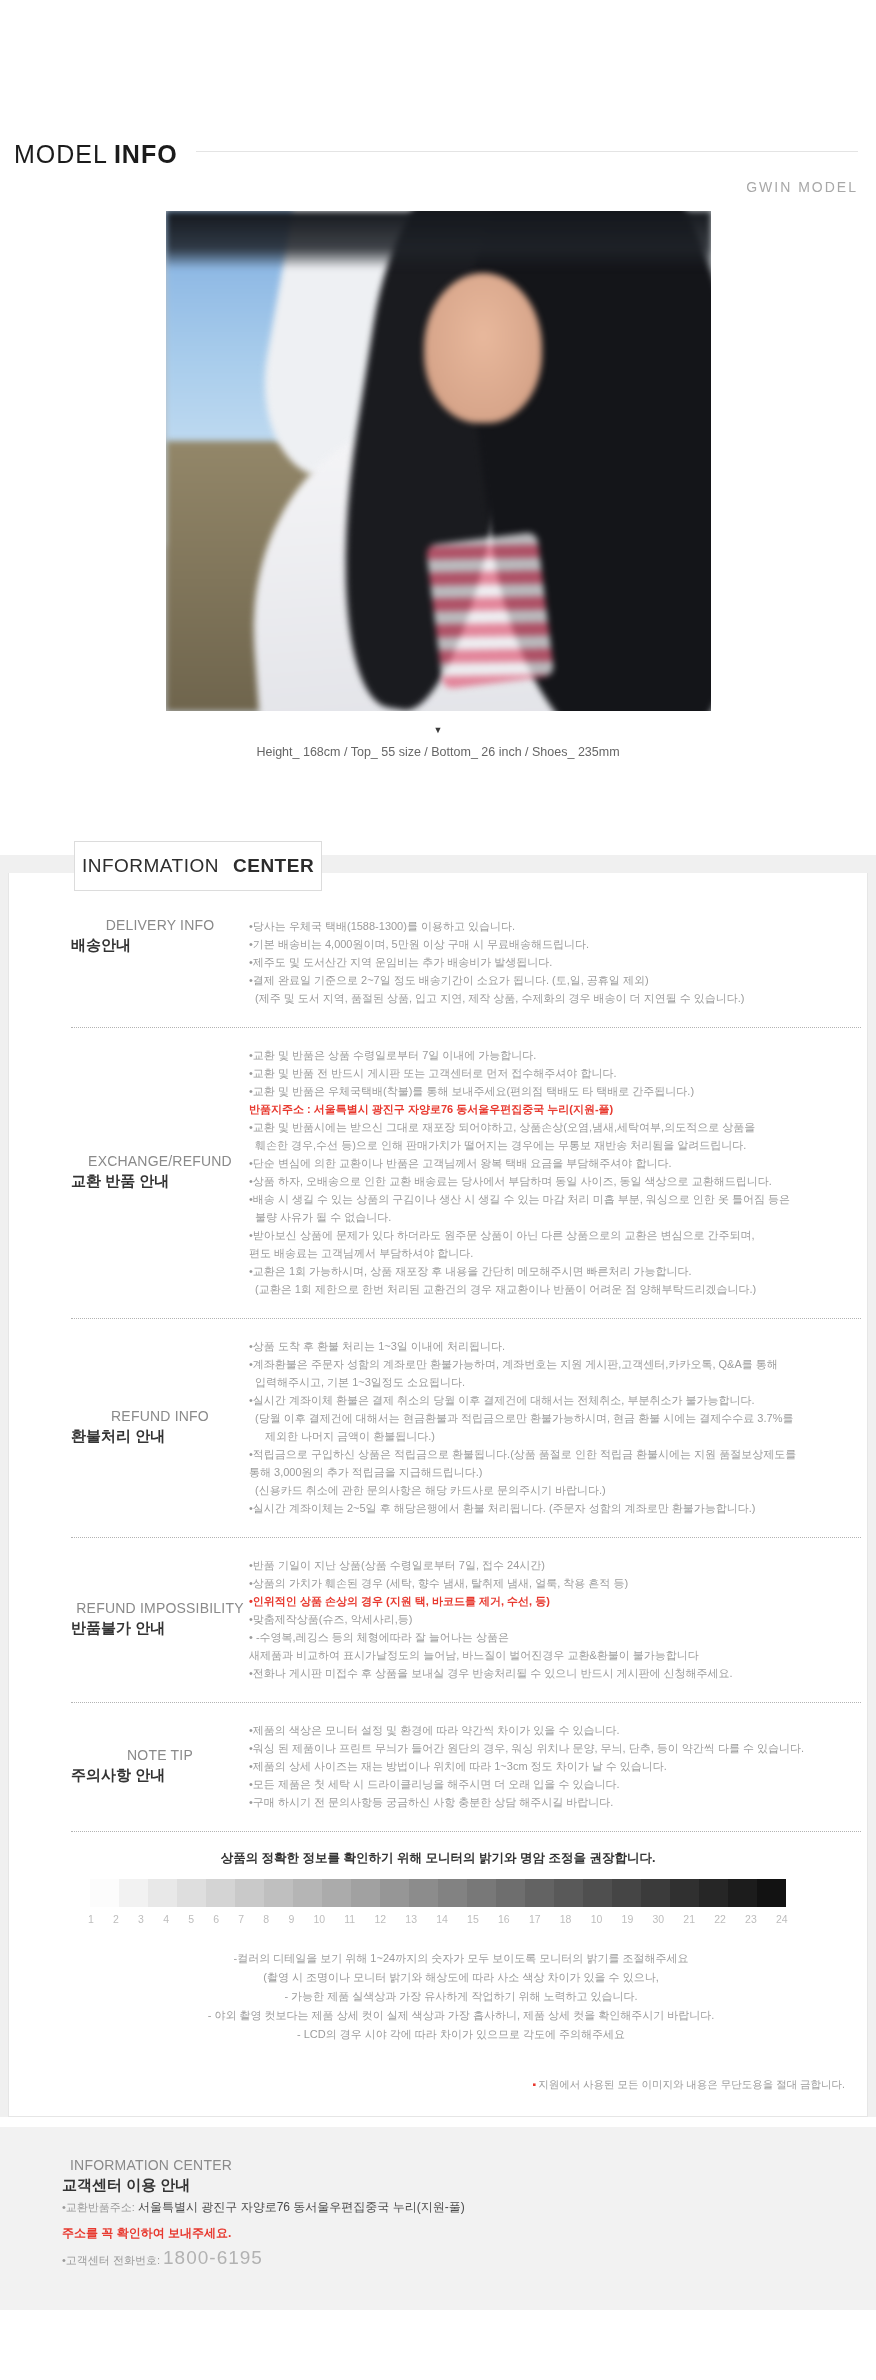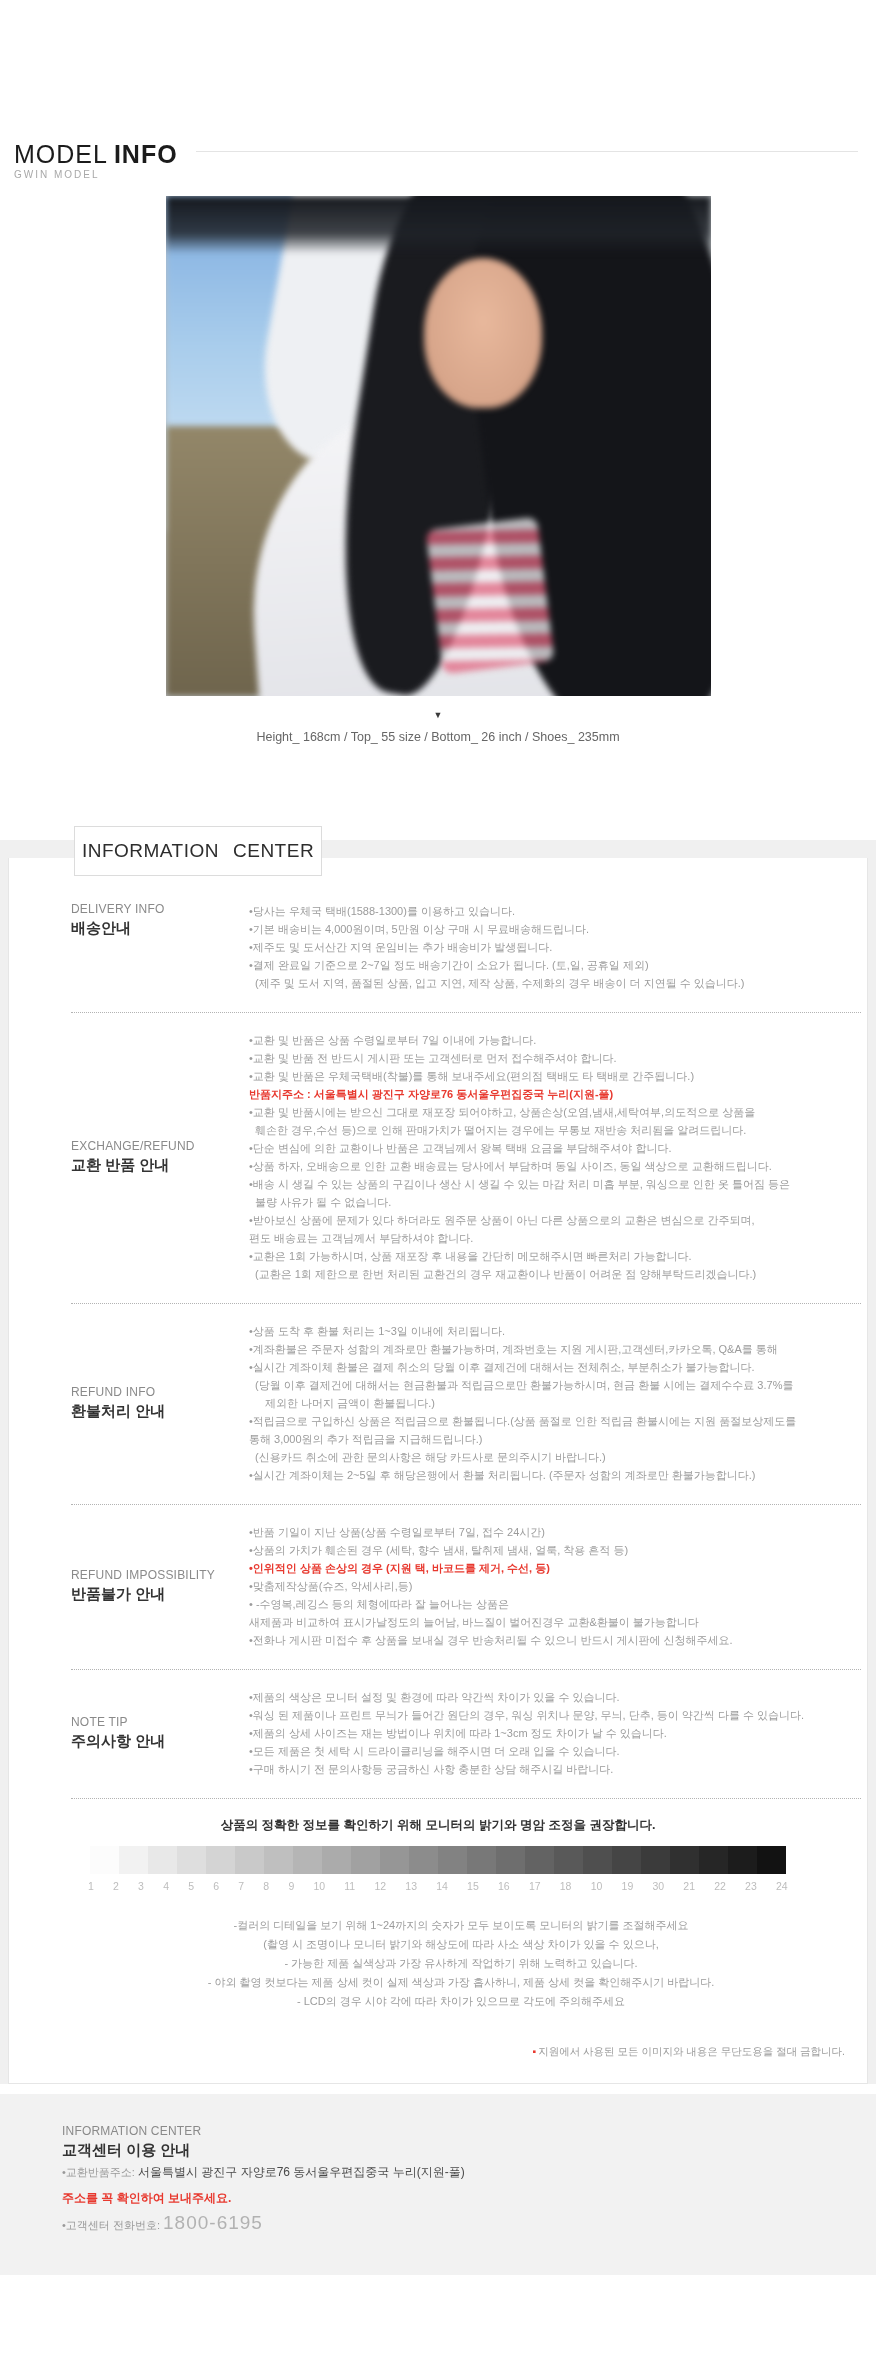--- a/index.html
+++ b/index.html
@@ -8,21 +8,21 @@
     width:876px; min-height:2380px; margin:0 auto;
     font-family:"Liberation Sans","DejaVu Sans",sans-serif;
     color:#9b9b9b; position:relative;
   }
   
   .mi-header { margin:140px 18px 0 14px; }
   .mi-row { display:flex; align-items:center; }
   .mi-title { font-size:25px; letter-spacing:1px; color:#1b1b1b; font-weight:300; white-space:nowrap; }
   .mi-title b { font-weight:800; margin-left:6px; }
   .mi-line { flex:1; height:1px; background:#e4e4e4; margin-left:18px; margin-top:-6px; }
-  .mi-brand { font-size:10px; letter-spacing:2px; color:#a8a8a8; }
+  .mi-brand { text-align:right; font-size:14px; letter-spacing:2px; color:#a8a8a8; margin-top:10px; }
   
   .photo { position:relative; width:545px; height:500px; margin:16px auto 0; overflow:hidden; background:#b9bec2; }
   .photo > div { filter:blur(3px); }
   .ph-sky { position:absolute; left:0; top:0; width:220px; height:335px; background:linear-gradient(180deg,#7fade0 0%,#a9cdec 45%,#d8e9f6 100%); }
   .ph-seat { position:absolute; left:0; bottom:0; width:210px; height:270px; background:linear-gradient(180deg,#938769,#6f654d); }
   .ph-arm { position:absolute; left:105px; top:-10px; width:165px; height:280px; background:#eef0f3; border-radius:0 0 55% 45%/0 0 60% 40%; transform:rotate(10deg); }
   .ph-shirt { position:absolute; left:85px; bottom:-50px; width:410px; height:340px; background:linear-gradient(180deg,#f5f5f7,#e1e2e7); border-radius:42% 30% 0 0/62% 52% 0 0; transform:rotate(-4deg); }
   .ph-hair-l { position:absolute; left:190px; top:-40px; width:150px; height:540px; background:#1a1b1f; border-radius:45% 55% 40% 50%/30% 40% 45% 50%; transform:rotate(9deg); }
   .ph-hair-r { position:absolute; right:-35px; top:-70px; width:265px; height:620px; background:#141519; border-radius:50% 40% 50% 45%/35% 45% 50% 40%; transform:rotate(-7deg); }
   .ph-face { position:absolute; left:258px; top:62px; width:118px; height:150px; background:radial-gradient(ellipse at 50% 42%,#e8b89c 0%,#d8a68b 65%,#c79478 100%); border-radius:50% 50% 46% 46%; }
@@ -31,26 +31,26 @@
   .arrow { text-align:center; margin-top:14px; font-size:9px; color:#3a3a3a; }
   .measurements { text-align:center; margin-top:10px; font-size:12.5px; color:#666; }
   
   .info-wrap { position:relative; margin-top:96px; background:#f0f0f0; padding-top:18px; }
   .ic-titlebox {
     position:absolute; left:74px; top:-14px; z-index:3;
     width:248px; height:50px; background:#fff; border:1px solid #dcdcdc;
     display:flex; align-items:center; justify-content:center;
     font-size:19px; color:#2d2d2d; font-weight:300; letter-spacing:.5px;
   }
-  .ic-titlebox b { font-weight:400; margin-left:14px; }
+  .ic-titlebox b { font-weight:700; margin-left:14px; }
   .info-box { margin:0 8px; background:#fff; border:1px solid #e6e6e6; border-top:none; padding:44px 0 24px; position:relative; z-index:1; }
   .sec-row { display:flex; align-items:center; padding-left:62px; }
   .sec-row.top { align-items:flex-start; }
   .sec-label { width:178px; flex:none; }
-  .sec-en { font-size:12px; color:#8a8a8a; letter-spacing:.2px; }
+  .sec-en { font-size:14px; color:#8a8a8a; letter-spacing:.2px;text-align:center; }
   .sec-kr { font-size:15px; color:#333; font-weight:700; margin-top:3px; }
   .sec-body { flex:1; padding-right:20px; }
   .line { font-size:11px; line-height:18px; color:#9b9b9b; }
   .line .red { color:#e8392f; }
   .line.redbold { color:#e8392f; font-weight:700; }
   .line.cont { padding-left:6px; }
   .line.cont2 { padding-left:16px; }
   .dotted { border-top:1px dotted #b3b3b3; margin:20px 6px 18px 62px; }
   
   .m-head { text-align:center; font-size:12.5px; font-weight:700; color:#333; }
@@ -140,20 +140,21 @@
         </div>
         <div class="dotted"></div>
         <div class="sec-row">
           <div class="sec-label">
             <div class="sec-en">REFUND INFO</div>
             <div class="sec-kr">환불처리 안내</div>
           </div>
           <div class="sec-body">
             <div class="line"><span>•상품 도착 후 환불 처리는 1~3일 이내에 처리됩니다.</span></div>
             <div class="line"><span>•계좌환불은 주문자 성함의 계좌로만 환불가능하며, 계좌번호는 지원 게시판,고객센터,카카오톡, Q&amp;A를 통해</span></div>
+            <div class="line cont"><span>입력해주시고, 기본 1~3일정도 소요됩니다.</span></div>
             <div class="line"><span>•실시간 계좌이체 환불은 결제 취소의 당월 이후 결제건에 대해서는 전체취소, 부분취소가 불가능합니다.</span></div>
             <div class="line cont"><span>(당월 이후 결제건에 대해서는 현금환불과 적립금으로만 환불가능하시며, 현금 환불 시에는 결제수수료 3.7%를</span></div>
             <div class="line cont2"><span>제외한 나머지 금액이 환불됩니다.)</span></div>
             <div class="line"><span>•적립금으로 구입하신 상품은 적립금으로 환불됩니다.(상품 품절로 인한 적립금 환불시에는 지원 품절보상제도를</span></div>
             <div class="line"><span>통해 3,000원의 추가 적립금을 지급해드립니다.)</span></div>
             <div class="line cont"><span>(신용카드 취소에 관한 문의사항은 해당 카드사로 문의주시기 바랍니다.)</span></div>
             <div class="line"><span>•실시간 계좌이체는 2~5일 후 해당은행에서 환불 처리됩니다. (주문자 성함의 계좌로만 환불가능합니다.)</span></div>
           </div>
         </div>
         <div class="dotted"></div>

